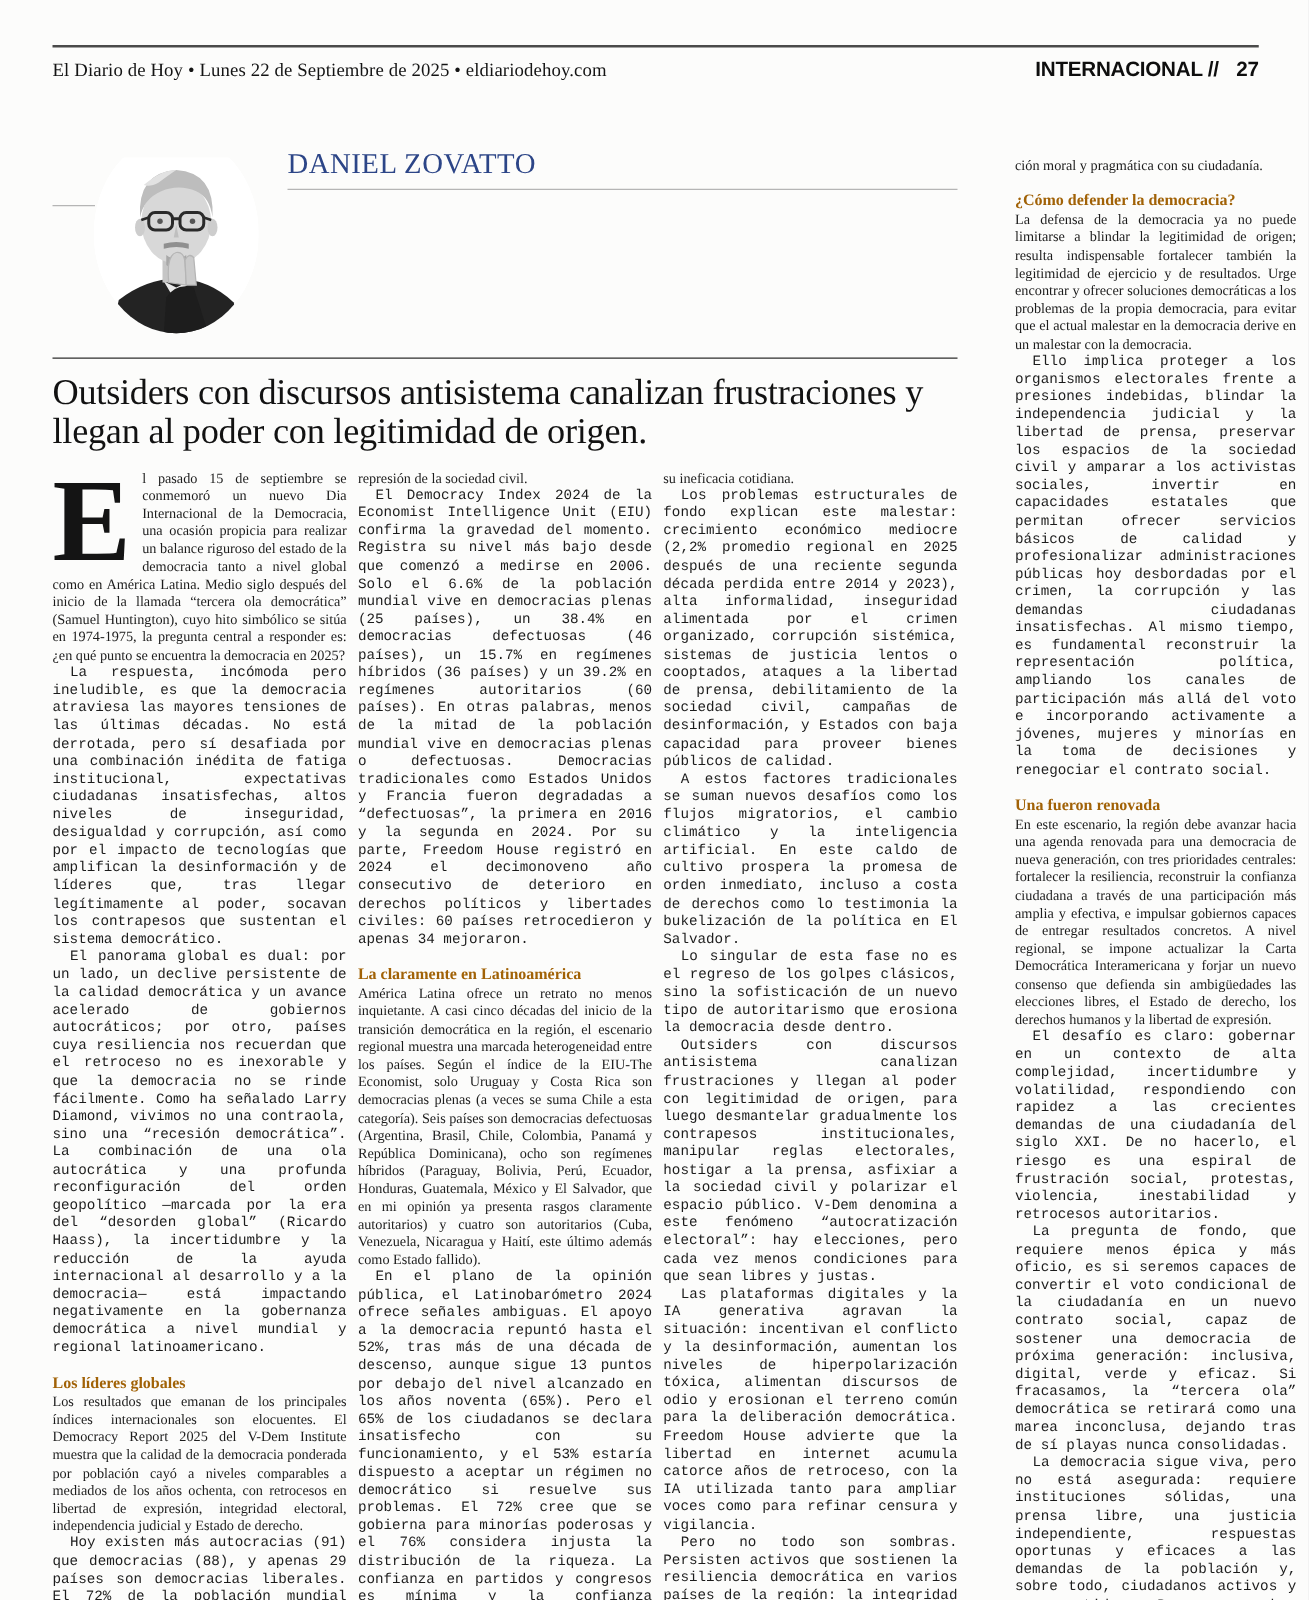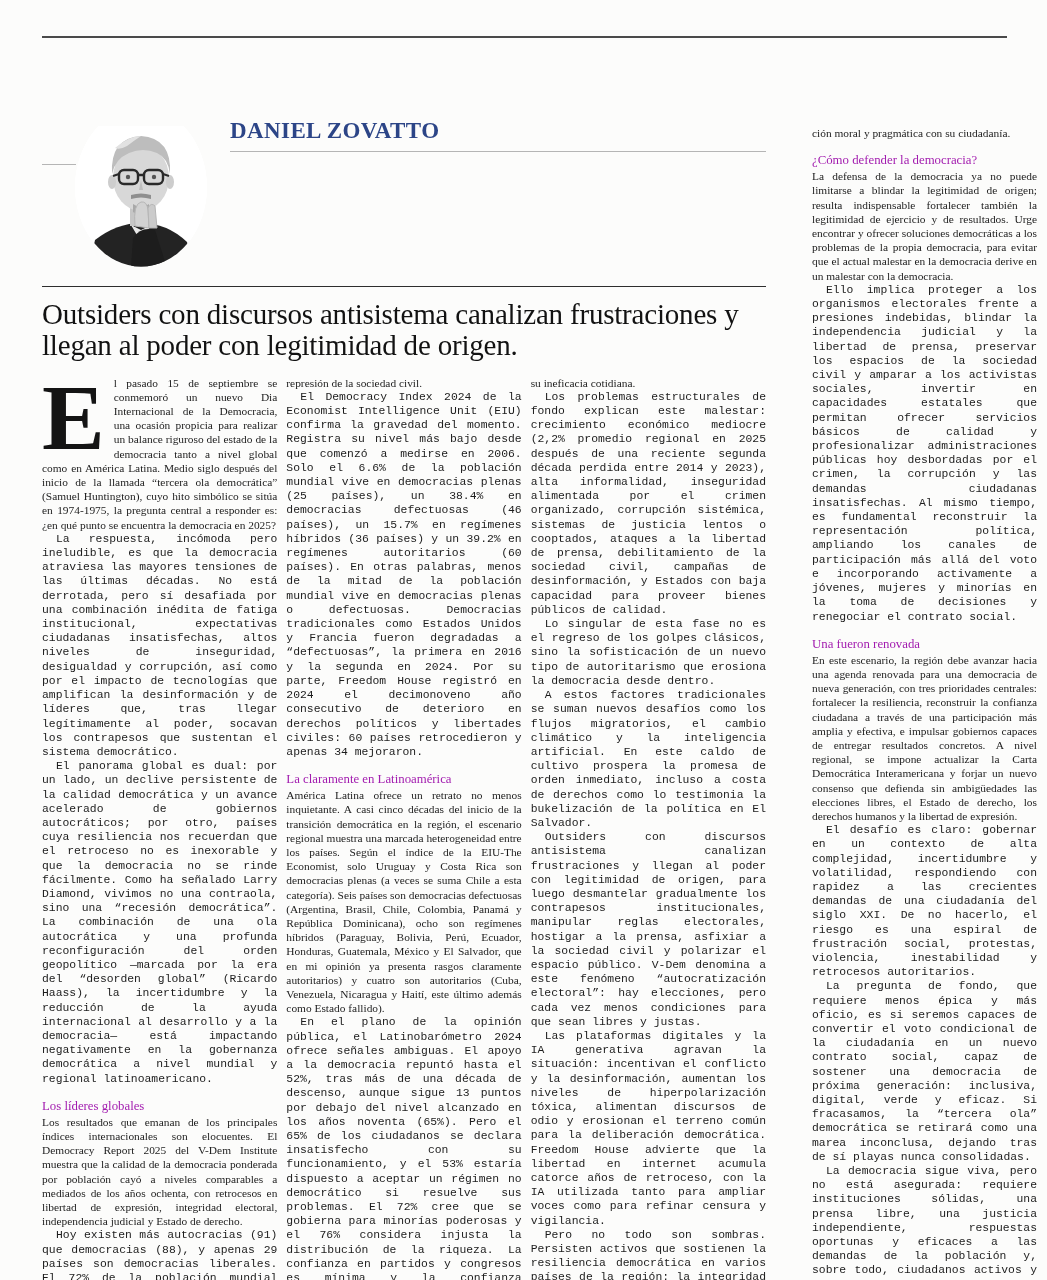--- a/index.html
+++ b/index.html
@@ -13,41 +13,48 @@
   .mh-left{font-size:15px;color:#141414;letter-spacing:.1px;}
   .mh-right{font-family:"Liberation Sans",sans-serif;font-weight:700;font-size:16.5px;color:#0e0e0e;display:flex;gap:14px;align-items:baseline;letter-spacing:-.2px;}
 
   .main{position:absolute;left:42px;top:118px;width:724px;}
   .article-header{position:relative;min-height:156px;}
   .left-tick{position:absolute;left:0;top:46px;width:34px;height:1px;background:#b5b5b5;}
   .author-photo{position:absolute;left:33px;top:8px;width:132px;height:142px;
     clip-path:ellipse(50% 56% at 50% 43%);background:#ffffff;}
   .author-photo svg{display:block;width:100%;height:100%;}
   .header-text{margin-left:188px;}
-  .author-name{font-size:23px;font-weight:700;color:#2c4587;letter-spacing:.4px;padding-bottom:7px;border-bottom:1px solid #b5b5b5;}
+  .author-name{font-size:23px;font-weight:400;color:#2c4587;letter-spacing:.4px;padding-bottom:7px;border-bottom:1px solid #b5b5b5;}
   .headline{margin:8px 0 0;font-size:35px;line-height:1.05;font-weight:700;color:#0c0c0c;letter-spacing:-.3px;}
   .header-rule{height:1px;background:#2e2e2e;margin-top:12px;}
   .deck{margin:12px 0 0;font-weight:400;font-size:29px;line-height:1.08;color:#121212;letter-spacing:-.2px;}
   .columns{display:flex;gap:9px;margin-top:14px;}
   .columns .col{flex:1;min-width:0;}
   .right-col{position:absolute;left:812px;top:126px;width:225px;}
 
   .body-p{margin:0;font-size:11.4px;line-height:14.2px;text-align:justify;color:#1c1c1c;}
   .body-p.indent{text-indent:14px;font-family:Liberation Mono, monospace;}
-  .sec-head{margin:13px 0 1px;font-size:12.8px;font-weight:400;color:#a21caf;}
+  .sec-head{margin:13px 0 1px;font-size:12.8px;font-weight:700;color:#a16207;}
   .signature{margin-top:40px;font-style:italic;font-size:12.3px;color:#0f172a;text-align:left;}
   .dropcap{float:left;font-size:94px;line-height:.76;padding:6px 9px 0 0;font-weight:700;color:#141414;}
 </style>
 </head>
 <body>
 
 <div class="page">
 
   <div class="top-rule"></div>
 
+  <div class="masthead">
+    <span class="mh-left">El Diario de Hoy • Lunes 22 de Septiembre de 2025 • eldiariodehoy.com</span>
+    <span class="mh-right">
+      <span>INTERNACIONAL //</span>
+      <span class="mh-page">27</span>
+    </span>
+  </div>
 
   <div class="main">
     <div class="article-header">
       <div class="left-tick"></div>
       <div class="author-photo">
         <svg viewBox="0 0 132 142" xmlns="http://www.w3.org/2000/svg" aria-hidden="true">
           <rect x="0" y="0" width="132" height="142" fill="#ffffff"></rect>
 
           <path d="M14,142 L20,114 Q42,97 66,97 Q92,97 112,116 L118,142 Z" fill="#232323"></path>
           <path d="M56,99 L66,116 L76,99 L66,104 Z" fill="#e9e9e9"></path>
@@ -99,22 +106,22 @@
       <div class="col">
           <p class="body-p">represión de la sociedad civil.</p>
           <p class="body-p indent">El Democracy Index 2024 de la Economist Intelligence Unit (EIU) confirma la gravedad del momento. Registra su nivel más bajo desde que comenzó a medirse en 2006. Solo el 6.6% de la población mundial vive en democracias plenas (25 países), un 38.4% en democracias defectuosas (46 países), un 15.7% en regímenes híbridos (36 países) y un 39.2% en regímenes autoritarios (60 países). En otras palabras, menos de la mitad de la población mundial vive en democracias plenas o defectuosas. Democracias tradicionales como Estados Unidos y Francia fueron degradadas a “defectuosas”, la primera en 2016 y la segunda en 2024. Por su parte, Freedom House registró en 2024 el decimonoveno año consecutivo de deterioro en derechos políticos y libertades civiles: 60 países retrocedieron y apenas 34 mejoraron.</p>
           <h3 class="sec-head">La claramente en Latinoamérica</h3>
           <p class="body-p">América Latina ofrece un retrato no menos inquietante. A casi cinco décadas del inicio de la transición democrática en la región, el escenario regional muestra una marcada heterogeneidad entre los países. Según el índice de la EIU-The Economist, solo Uruguay y Costa Rica son democracias plenas (a veces se suma Chile a esta categoría). Seis países son democracias defectuosas (Argentina, Brasil, Chile, Colombia, Panamá y República Dominicana), ocho son regímenes híbridos (Paraguay, Bolivia, Perú, Ecuador, Honduras, Guatemala, México y El Salvador, que en mi opinión ya presenta rasgos claramente autoritarios) y cuatro son autoritarios (Cuba, Venezuela, Nicaragua y Haití, este último además como Estado fallido).</p>
           <p class="body-p indent">En el plano de la opinión pública, el Latinobarómetro 2024 ofrece señales ambiguas. El apoyo a la democracia repuntó hasta el 52%, tras más de una década de descenso, aunque sigue 13 puntos por debajo del nivel alcanzado en los años noventa (65%). Pero el 65% de los ciudadanos se declara insatisfecho con su funcionamiento, y el 53% estaría dispuesto a aceptar un régimen no democrático si resuelve sus problemas. El 72% cree que se gobierna para minorías poderosas y el 76% considera injusta la distribución de la riqueza. La confianza en partidos y congresos es mínima y la confianza interpersonal apenas llega al 15%. La paradoja latinoamericana es clara: se valora la democracia como ideal, pero se castiga con dureza</p>
         </div>
       <div class="col">
           <p class="body-p">su ineficacia cotidiana.</p>
           <p class="body-p indent">Los problemas estructurales de fondo explican este malestar: crecimiento económico mediocre (2,2% promedio regional en 2025 después de una reciente segunda década perdida entre 2014 y 2023), alta informalidad, inseguridad alimentada por el crimen organizado, corrupción sistémica, sistemas de justicia lentos o cooptados, ataques a la libertad de prensa, debilitamiento de la sociedad civil, campañas de desinformación, y Estados con baja capacidad para proveer bienes públicos de calidad.</p>
+          <p class="body-p indent">A estos factores tradicionales se suman nuevos desafíos como los flujos migratorios, el cambio climático y la inteligencia artificial. En este caldo de cultivo prospera la promesa de orden inmediato, incluso a costa de derechos como lo testimonia la bukelización de la política en El Salvador.</p>
           <p class="body-p indent">Lo singular de esta fase no es el regreso de los golpes clásicos, sino la sofisticación de un nuevo tipo de autoritarismo que erosiona la democracia desde dentro.</p>
-          <p class="body-p indent">A estos factores tradicionales se suman nuevos desafíos como los flujos migratorios, el cambio climático y la inteligencia artificial. En este caldo de cultivo prospera la promesa de orden inmediato, incluso a costa de derechos como lo testimonia la bukelización de la política en El Salvador.</p>
           <p class="body-p indent">Outsiders con discursos antisistema canalizan frustraciones y llegan al poder con legitimidad de origen, para luego desmantelar gradualmente los contrapesos institucionales, manipular reglas electorales, hostigar a la prensa, asfixiar a la sociedad civil y polarizar el espacio público. V-Dem denomina a este fenómeno “autocratización electoral”: hay elecciones, pero cada vez menos condiciones para que sean libres y justas.</p>
           <p class="body-p indent">Las plataformas digitales y la IA generativa agravan la situación: incentivan el conflicto y la desinformación, aumentan los niveles de hiperpolarización tóxica, alimentan discursos de odio y erosionan el terreno común para la deliberación democrática. Freedom House advierte que la libertad en internet acumula catorce años de retroceso, con la IA utilizada tanto para ampliar voces como para refinar censura y vigilancia.</p>
           <p class="body-p indent">Pero no todo son sombras. Persisten activos que sostienen la resiliencia democrática en varios países de la región: la integridad electoral sigue siendo el mecanismo de alternancia, la sociedad civil, la prensa independiente y algunos jueces honestos y valientes logran frenar abusos en determinadas circunstancias, y una ciudadanía más conectada y exigente no concede con facilidad cheques en blanco.</p>
           <p class="body-p indent">El leve repunte en el apoyo a la democracia que surge del último Latinobarómetro podría ser una señal positiva de recuperación, siempre que se traduzca en mejoras tangibles en seguridad, empleo y servicios públicos. La clave no es si la democracia sobrevivirá, sino en qué condiciones cualitativas lo hará, y si podrá volver a ganar la conversa-</p>
         </div>
     </div>
   </div>
 
   <div class="right-col col">
       <p class="body-p">ción moral y pragmática con su ciudadanía.</p>

